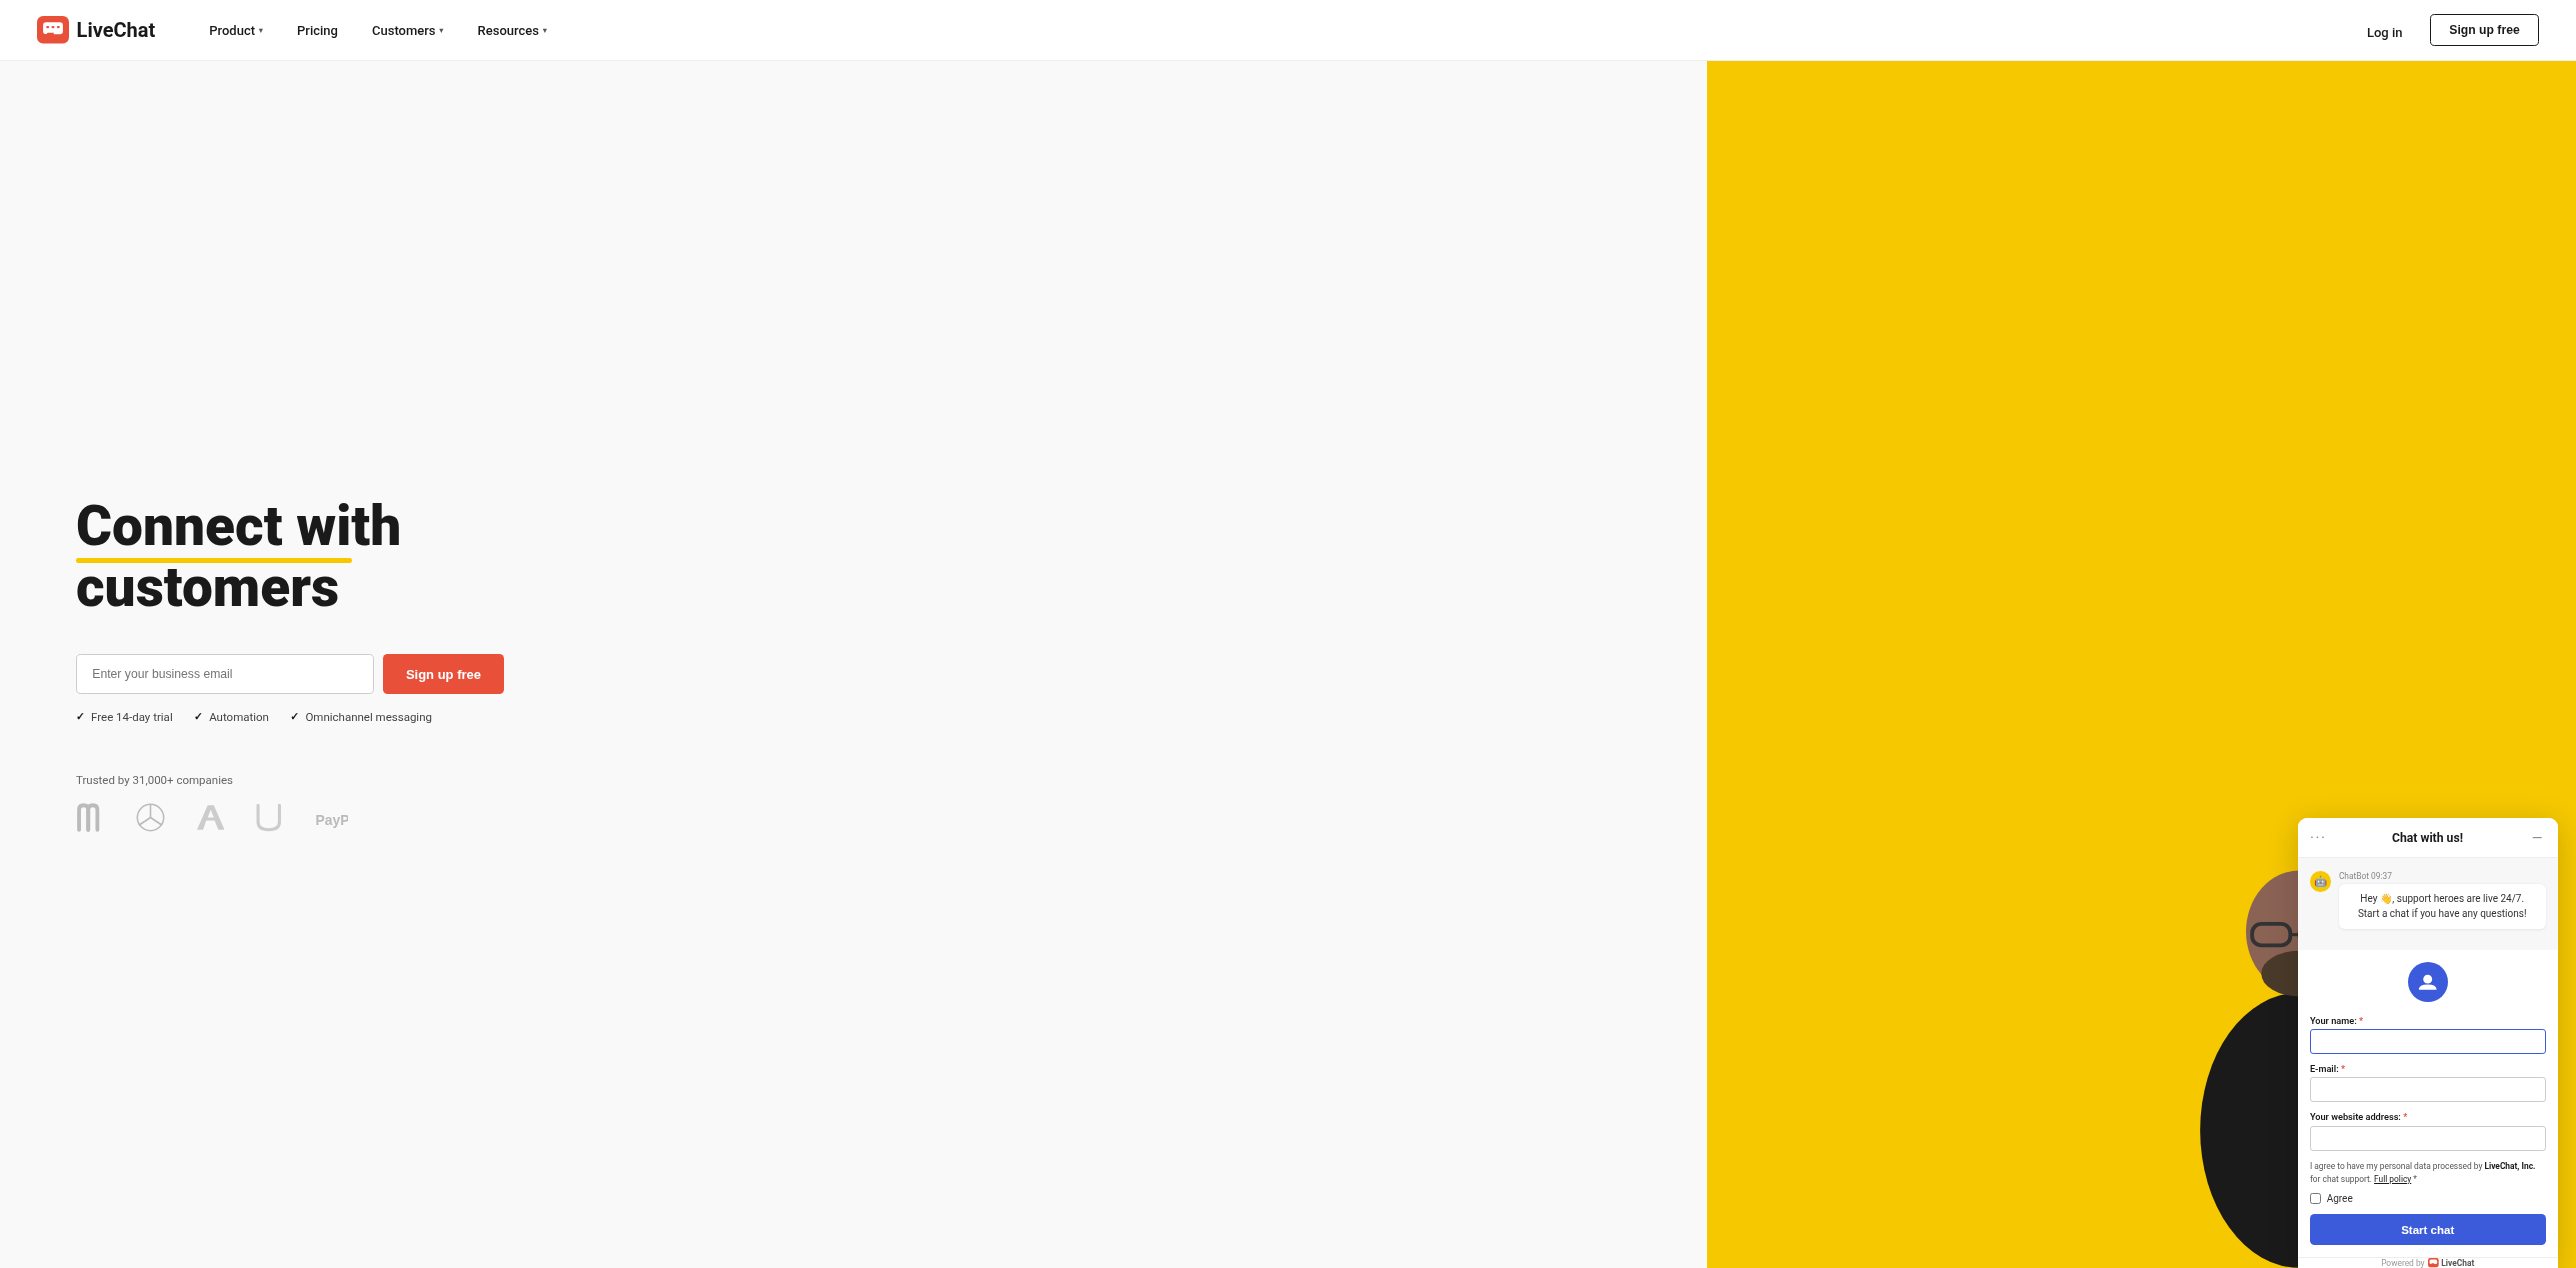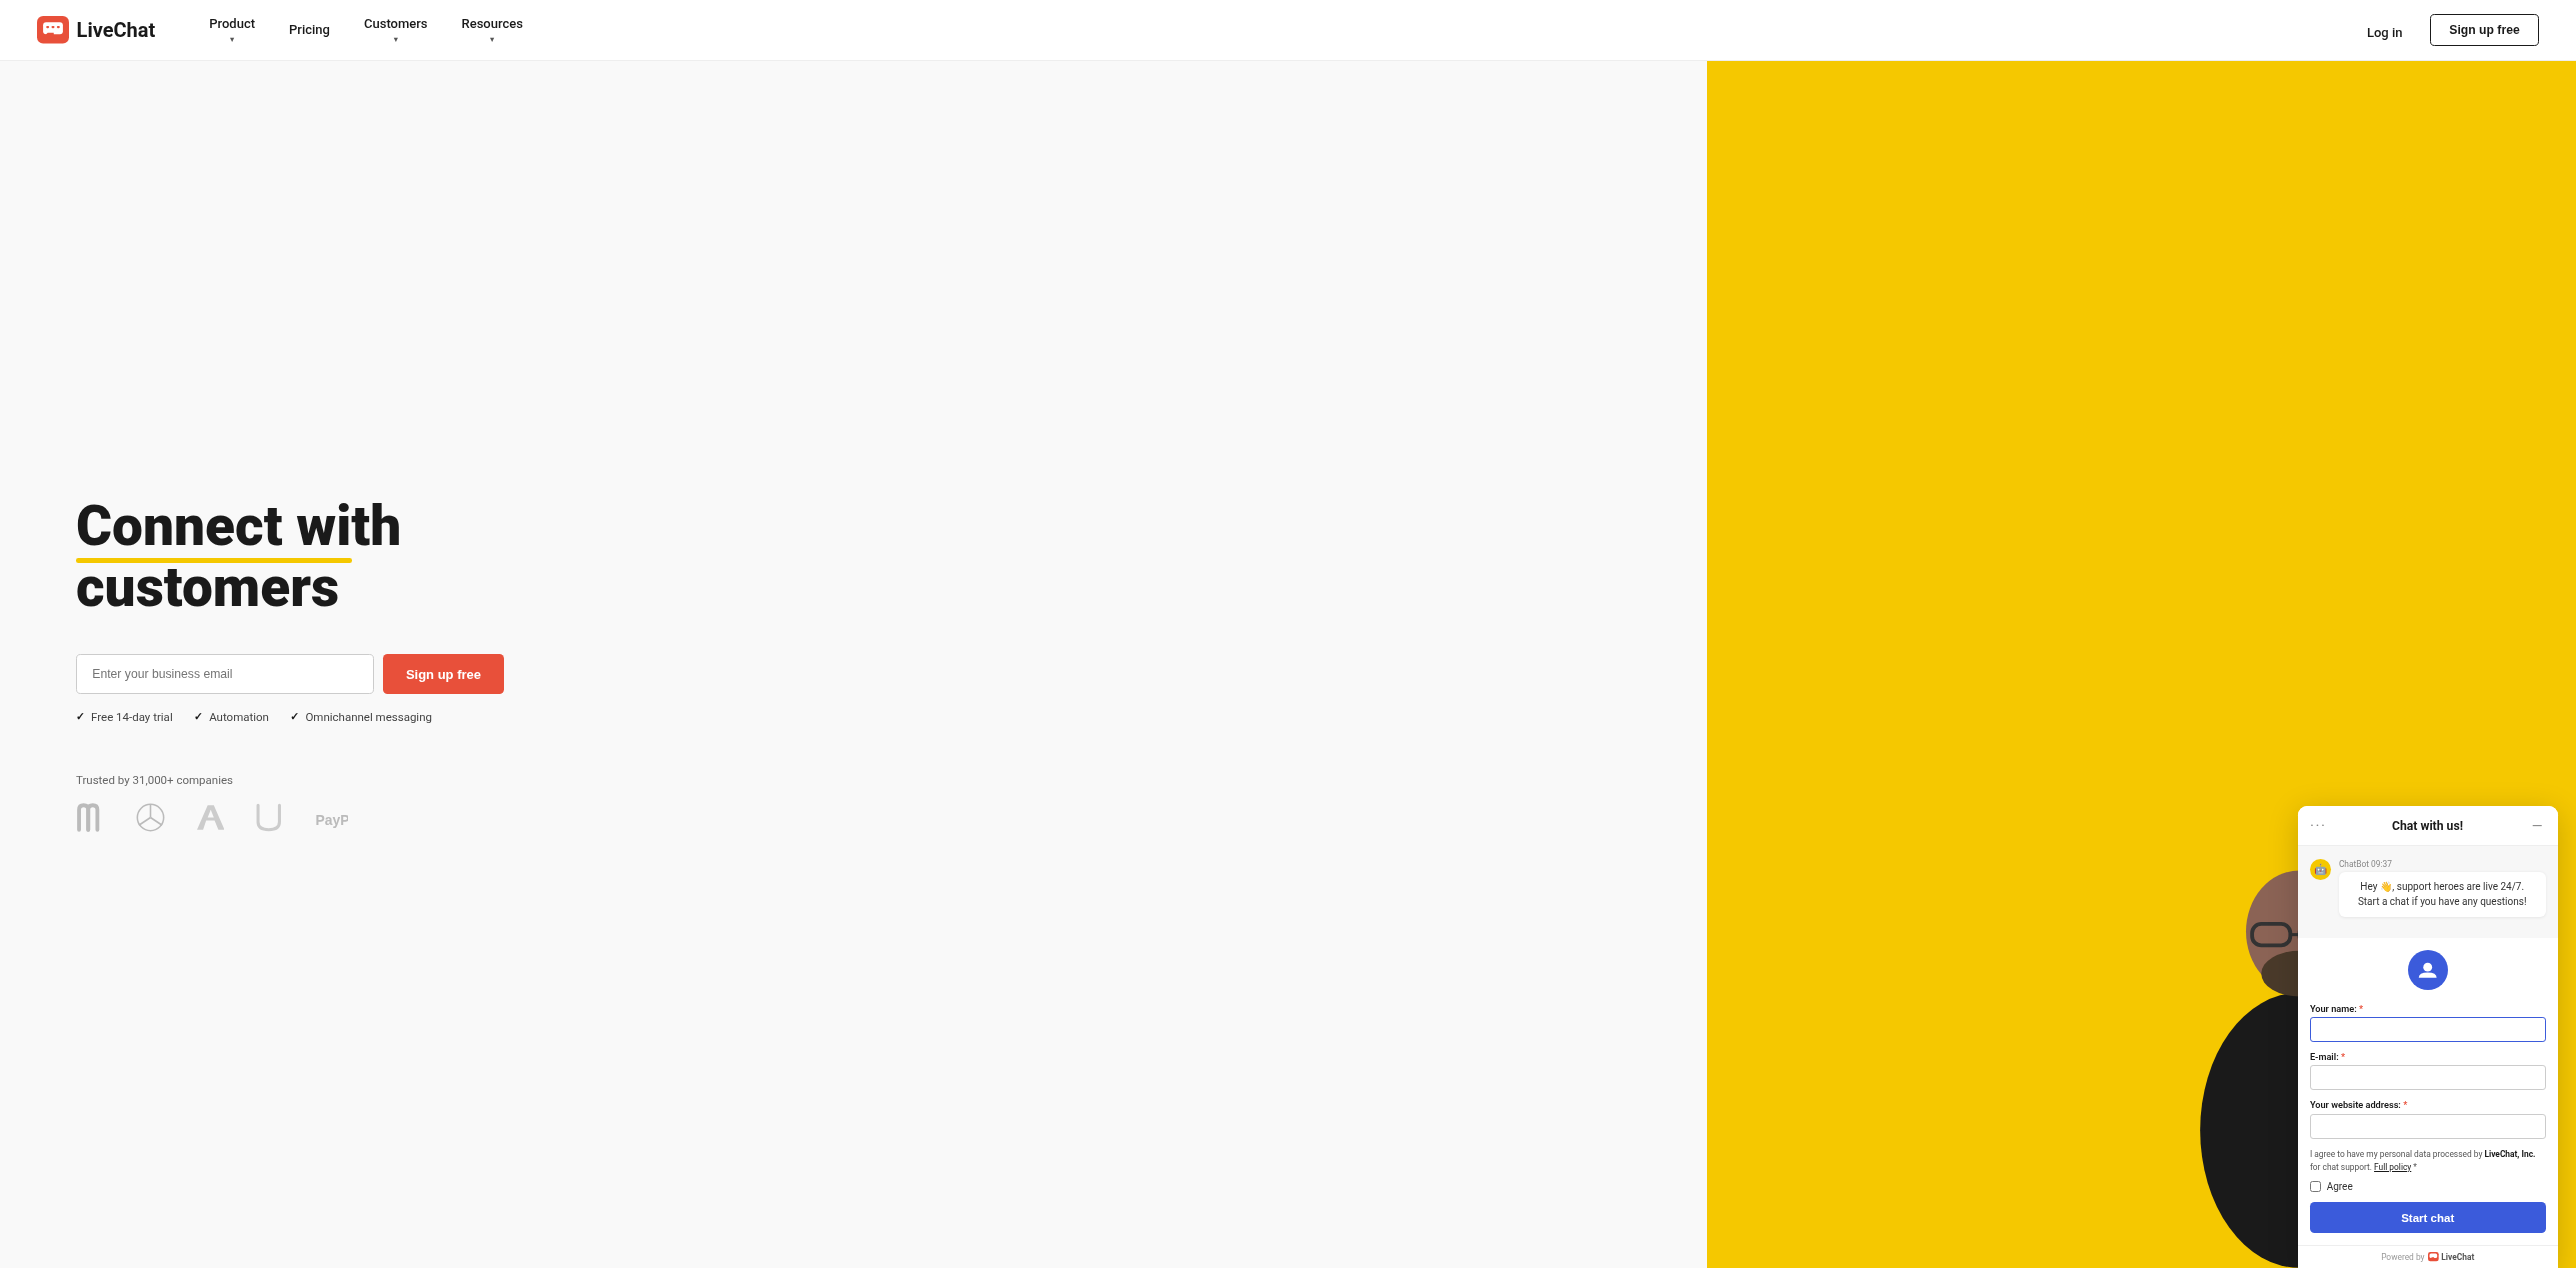--- a/index.html
+++ b/index.html
@@ -48,21 +48,20 @@
       display: flex;
       align-items: center;
       gap: 3.8px;
       padding: 6.1px 17px;
       font-size: 13px;
       font-weight: 500;
       color: #1a1a1a;
       cursor: pointer;
       text-decoration: none;
       white-space: nowrap;
-      flex-direction: column;
     }
     .chevron {
       font-size: 8.4px;
       color: #555;
     }
     .nav-right {
       display: flex;
       align-items: flex-end;
       gap: 15.3px;
       margin-left: auto;
@@ -384,21 +383,21 @@
       font-size: 11.5px;
       font-weight: 700;
       border: none;
       border-radius: 4.6px;
       cursor: pointer;
     }
     .powered-by {
       text-align: center;
       font-size: 8.4px;
       color: #999;
-      padding: 6px;
+      padding: 0;
       border-top: 0.8px solid #eee;
       display: flex;
       align-items: center;
       justify-content: center;
       gap: 3.8px;
     }
     .powered-logo {
       display: inline-flex;
       align-items: center;
       gap: 2.3px;

